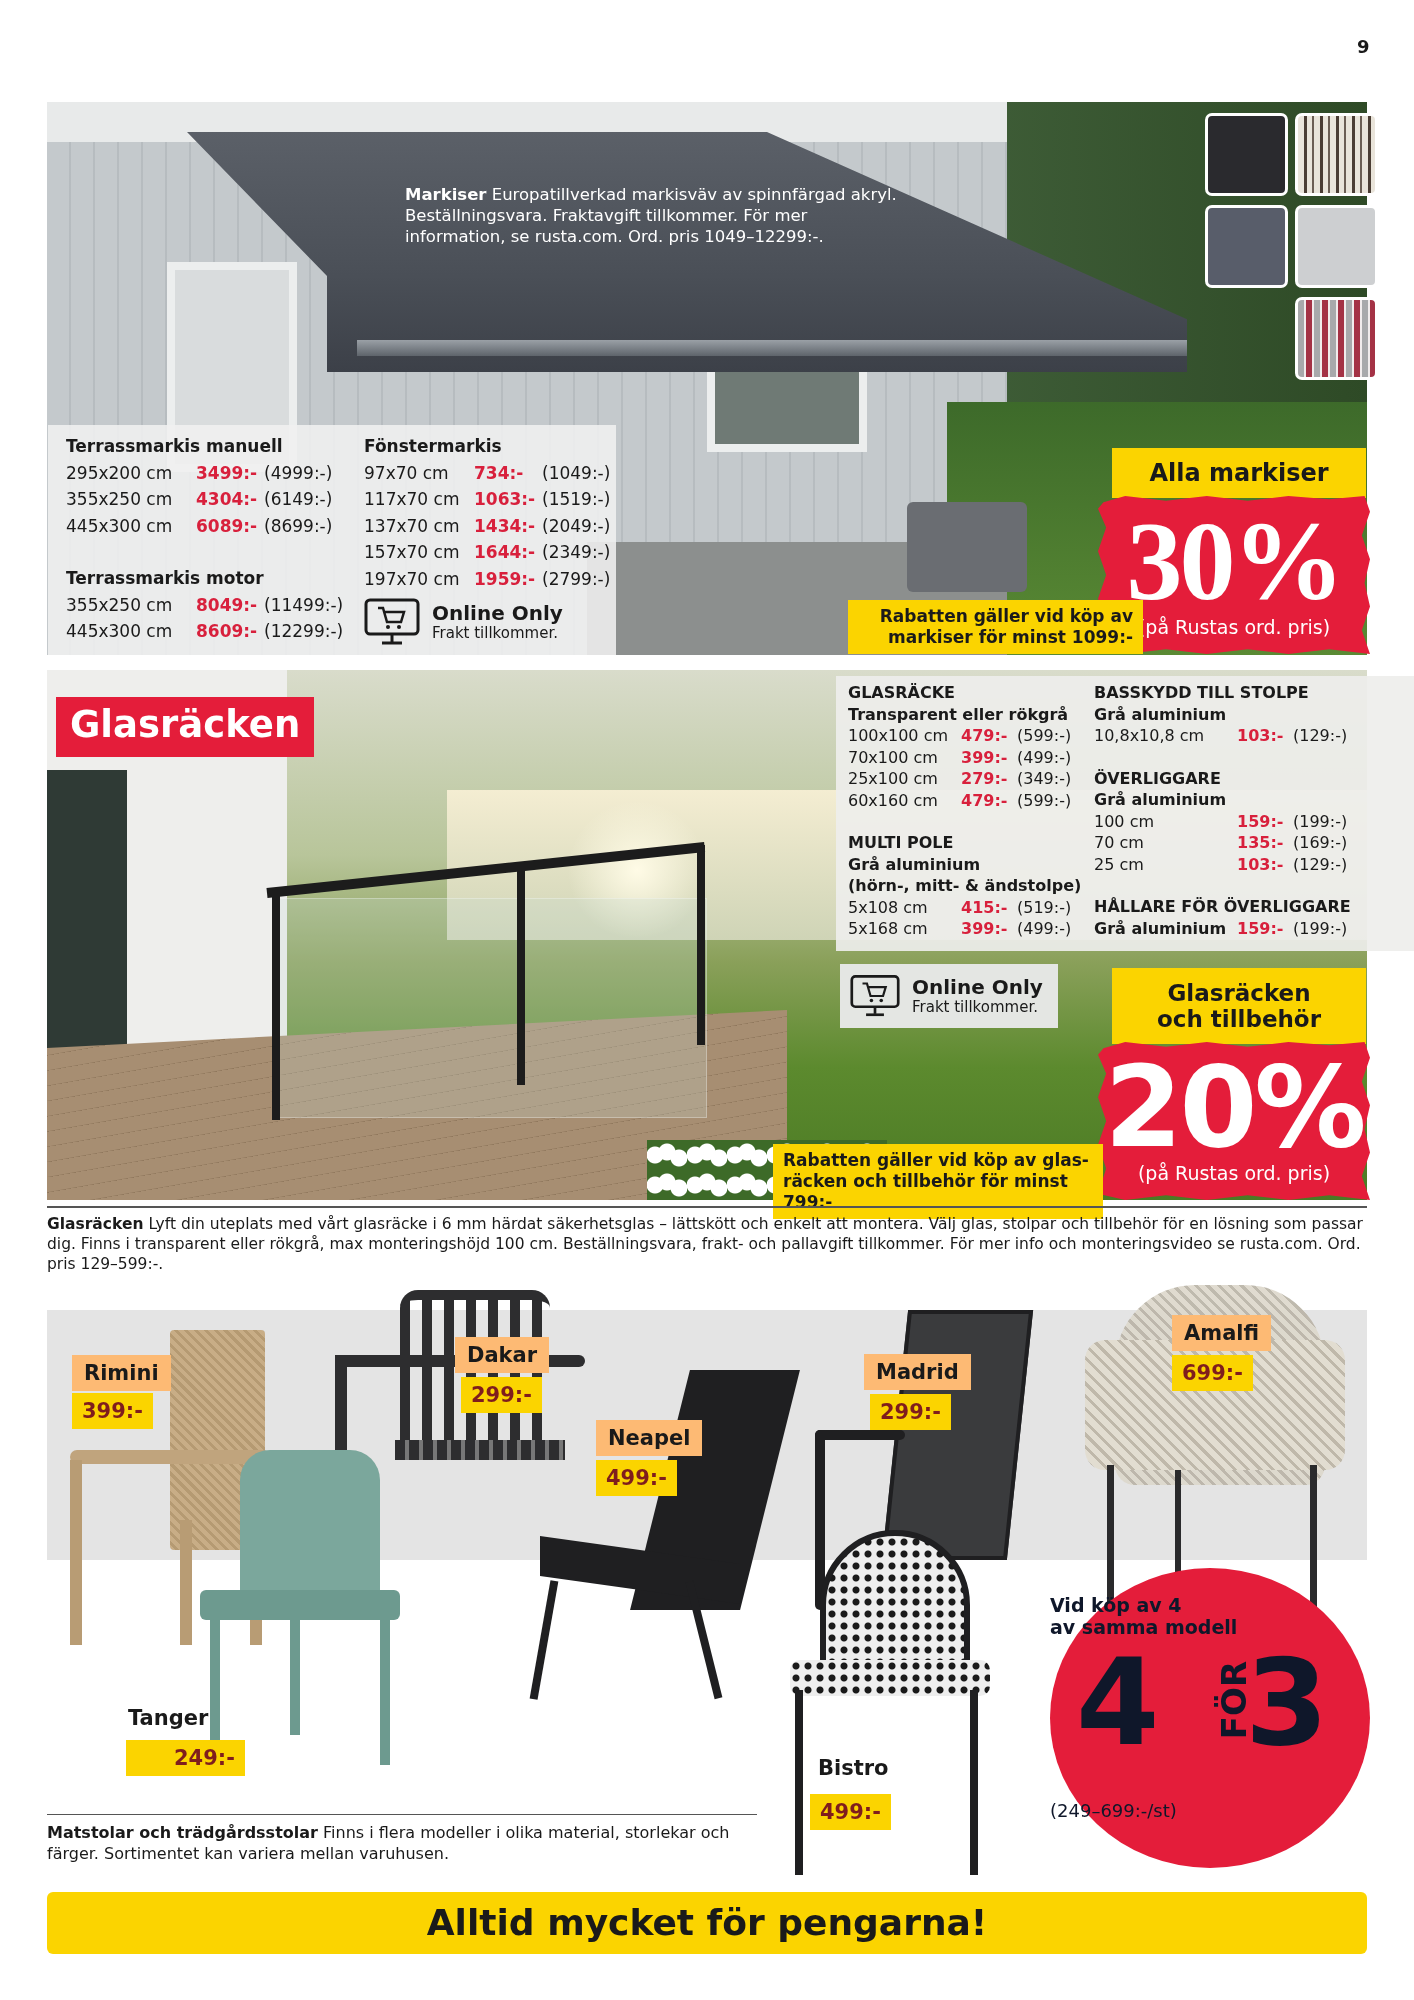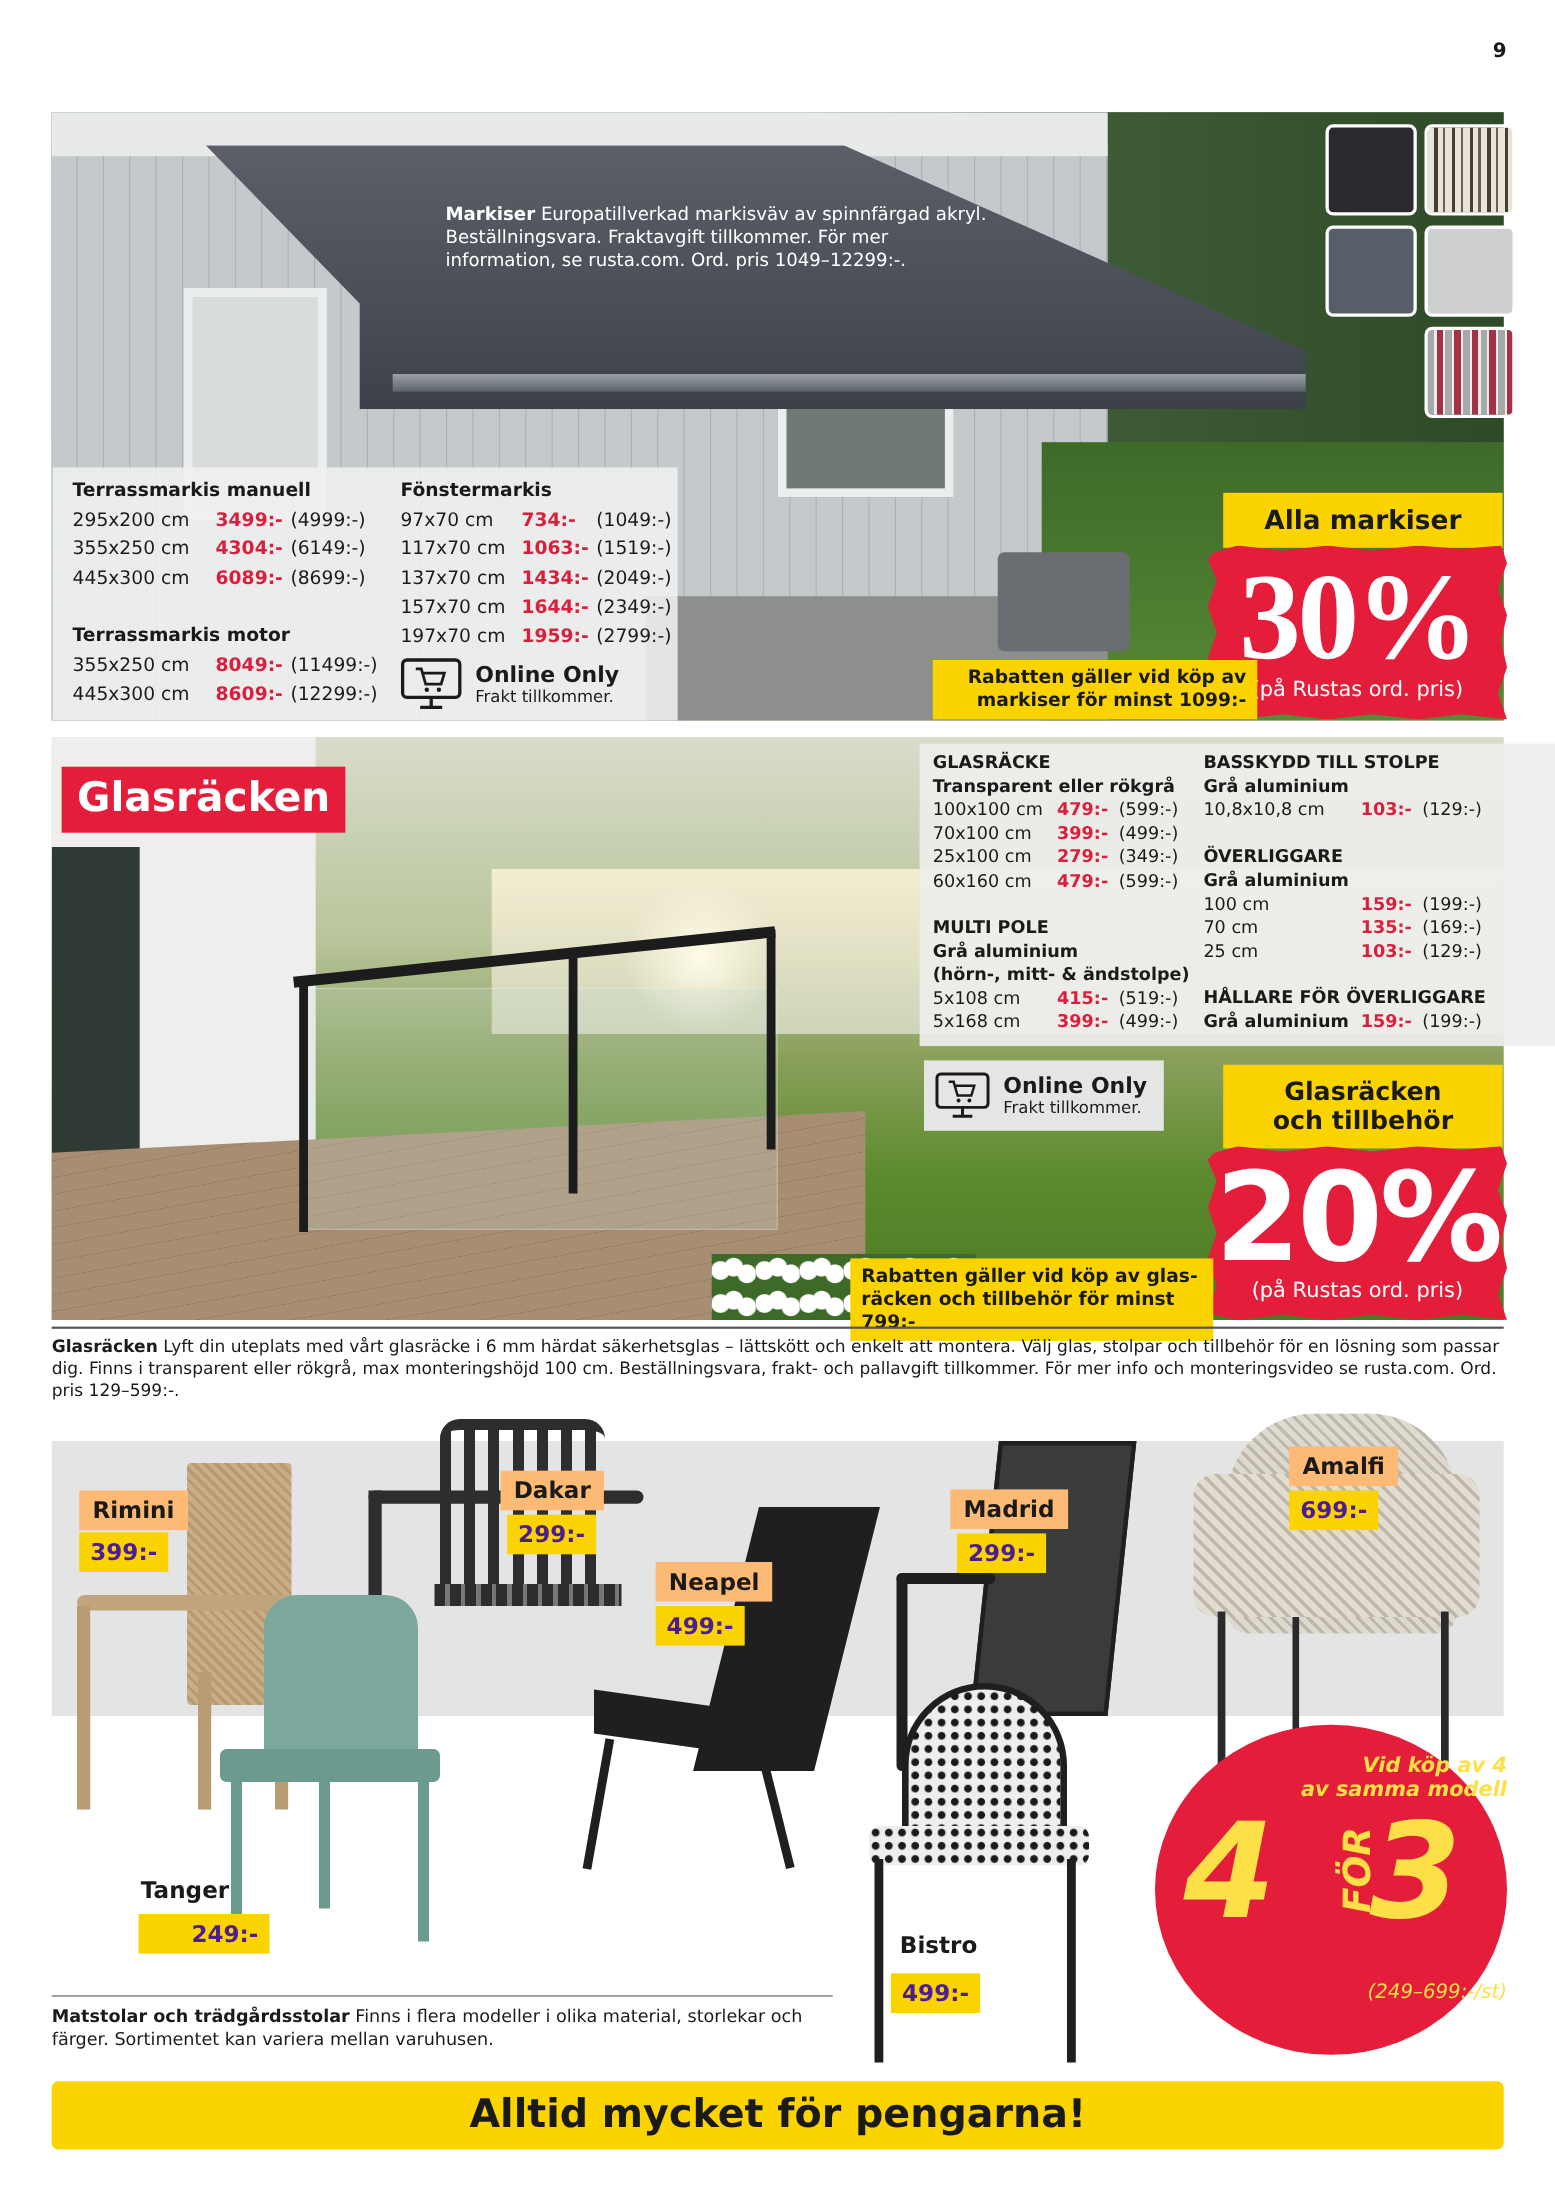--- a/index.html
+++ b/index.html
@@ -68,23 +68,23 @@
   .online2 { position: absolute; left: 840px; top: 964px; width: 218px; height: 64px; background: #e4e6e3; display: flex; align-items: center; gap: 12px; padding: 6px 10px; }
 
   .body-text { position: absolute; font-size: 15.5px; line-height: 20px; color: #1a1a1a; }
   .body-text b { font-weight: bold; }
   .hr { position: absolute; height: 2px; background: #555; }
 
   
   .chairs-bg { position: absolute; left: 47px; top: 1310px; width: 1320px; height: 250px; background: #e4e4e4; }
   .chair-shape { position: absolute; }
   .name-tag { position: absolute; background: #fdba74; font-weight: bold; font-size: 21px; line-height: 36px; padding: 0 12px; color: #1a1a1a; }
-  .price-tag { position: absolute; background: #fbd400; font-weight: bold; font-size: 21px; line-height: 36px; padding: 0 10px; color: #4c1d95; }
-
-  .circle-4for3 { position: absolute; left: 1050px; top: 1568px; width: 320px; height: 300px; border-radius: 50%; background: #e41d3a; color: #fde047; text-align: right; font-style: italic; }
+  .price-tag { position: absolute; background: #fbd400; font-weight: bold; font-size: 21px; line-height: 36px; padding: 0 10px; color: #7f1d1d; }
+
+  .circle-4for3 { position: absolute; left: 1050px; top: 1568px; width: 320px; height: 300px; border-radius: 50%; background: #e41d3a; color: #0f172a; text-align: left; }
   .circle-4for3 .cond { position: absolute; top: 26px; width: 100%; font-weight: bold; font-size: 19px; line-height: 22px; }
   .circle-4for3 .four { position: absolute; left: 26px; top: 70px; font-size: 120px; font-weight: bold; line-height: 130px; }
   .circle-4for3 .for { position: absolute; left: 145px; top: 115px; font-size: 34px; font-weight: bold; transform: rotate(-90deg); line-height: 34px; }
   .circle-4for3 .three { position: absolute; left: 195px; top: 70px; font-size: 120px; font-weight: bold; line-height: 130px; }
   .circle-4for3 .range { position: absolute; top: 232px; width: 100%; font-size: 18px; }
 
   .footer-bar { position: absolute; left: 47px; top: 1892px; width: 1320px; height: 62px; background: #fbd400; border-radius: 6px; text-align: center; font-weight: bold; font-size: 36px; line-height: 62px; color: #1a1a1a; }
 </style>
 </head>
 <body>

